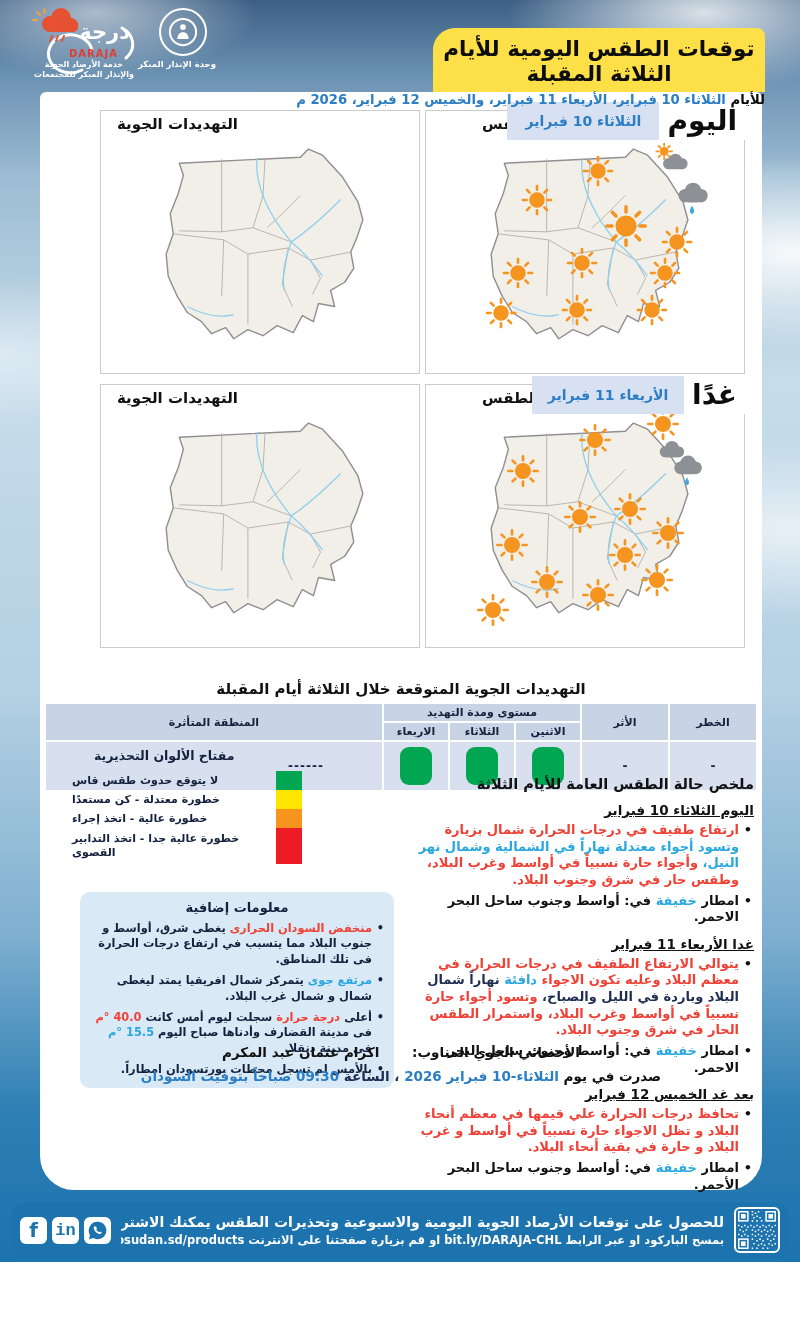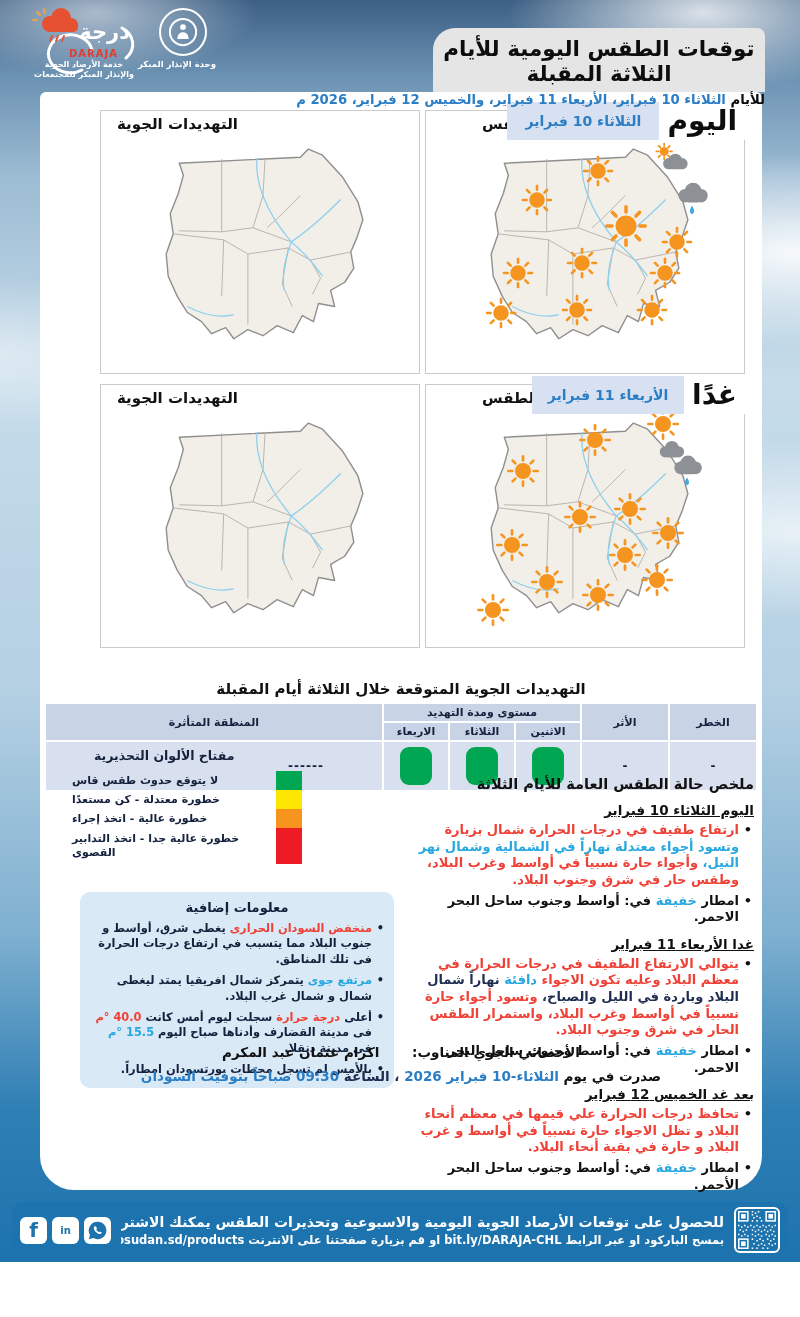--- a/index.html
+++ b/index.html
@@ -18,21 +18,21 @@
   .daraja-logo{position:absolute;left:28px;top:6px;width:112px;height:80px;z-index:3;}
   .d-art{position:absolute;left:0;top:0;width:112px;height:72px;}
   .d-name{position:absolute;right:10px;top:14px;color:#fff;font-size:21px;}
   .d-latin{position:absolute;right:22px;top:42px;color:#e03c31;font-size:10px;letter-spacing:1px;}
   .d-tag{position:absolute;right:0;top:54px;width:112px;text-align:center;color:#fff;font-size:8px;line-height:1.3;}
   .ewu-logo{position:absolute;left:150px;top:8px;width:66px;z-index:3;text-align:center;}
   .ewu-circle{width:44px;height:44px;margin:0 auto;border:2.5px solid #fff;border-radius:50%;
               display:flex;align-items:center;justify-content:center;}
   .ewu-label{margin-top:3px;color:#fff;font-size:8.5px;white-space:nowrap;}
   
-  .title-panel{position:absolute;left:433px;top:28px;width:332px;height:64px;background:#e5e5e5;
+  .title-panel{position:absolute;left:433px;top:28px;width:332px;height:64px;background:#fde047;
                border-radius:22px 8px 0 0;z-index:2;box-sizing:border-box;padding-top:8px;}
   .main-title{text-align:center;font-size:21.5px;color:#0d0d0d;}
   .subtitle{text-align:center;font-size:13.2px;margin-top:6px;white-space:nowrap;}
   .sub-prefix{color:#0d0d0d;}
   .sub-dates{color:#2b7ec5;}
   
   .card{position:absolute;left:40px;top:92px;width:722px;height:1098px;background:#fff;
         border-radius:6px 6px 34px 34px;z-index:1;}
   .fsection{position:absolute;left:0;width:100%;height:282px;}
   .panel{position:absolute;top:10px;width:320px;height:264px;border:1px solid #cbcbcb;background:#fff;box-sizing:border-box;}
@@ -85,21 +85,21 @@
               display:flex;align-items:center;gap:10px;box-sizing:border-box;padding:0 8px;z-index:4;}
   .qr{width:46px;height:46px;border:2px solid #fff;border-radius:6px;box-sizing:border-box;padding:2px;flex:none;}
   .qr svg{display:block;width:100%;height:100%;}
   .footer-text{flex:1;text-align:right;overflow:hidden;}
   .f-line1{color:#fff;font-size:14px;white-space:nowrap;}
   .f-line2{color:#fff;font-size:11.5px;margin-top:3px;white-space:nowrap;}
   .socials{display:flex;gap:5px;flex:none;align-items:center;}
   .social{width:27px;height:27px;background:#fff;border-radius:6px;display:flex;align-items:center;justify-content:center;
           color:#1d73ae;}
   .social.fb{font-size:20px;font-weight:800;}
-  .social.li{font-size:10px;font-weight:800;}
+  .social.li{font-size:17px;font-weight:800;font-family:Liberation Mono, monospace;}
   .social svg{width:21px;height:21px;display:block;}
   .hiddefs{position:absolute;width:0;height:0;overflow:hidden;}
   .land{fill:#f2efe8;stroke:#8f8f8f;stroke-width:1.4;stroke-linejoin:round;}
   .sborder{fill:none;stroke:#b3b0aa;stroke-width:0.9;}
   .river{fill:none;stroke:#8fd0ee;stroke-width:1.3;}
 </style>
 </head>
 <body>
 
 <div class="page">

